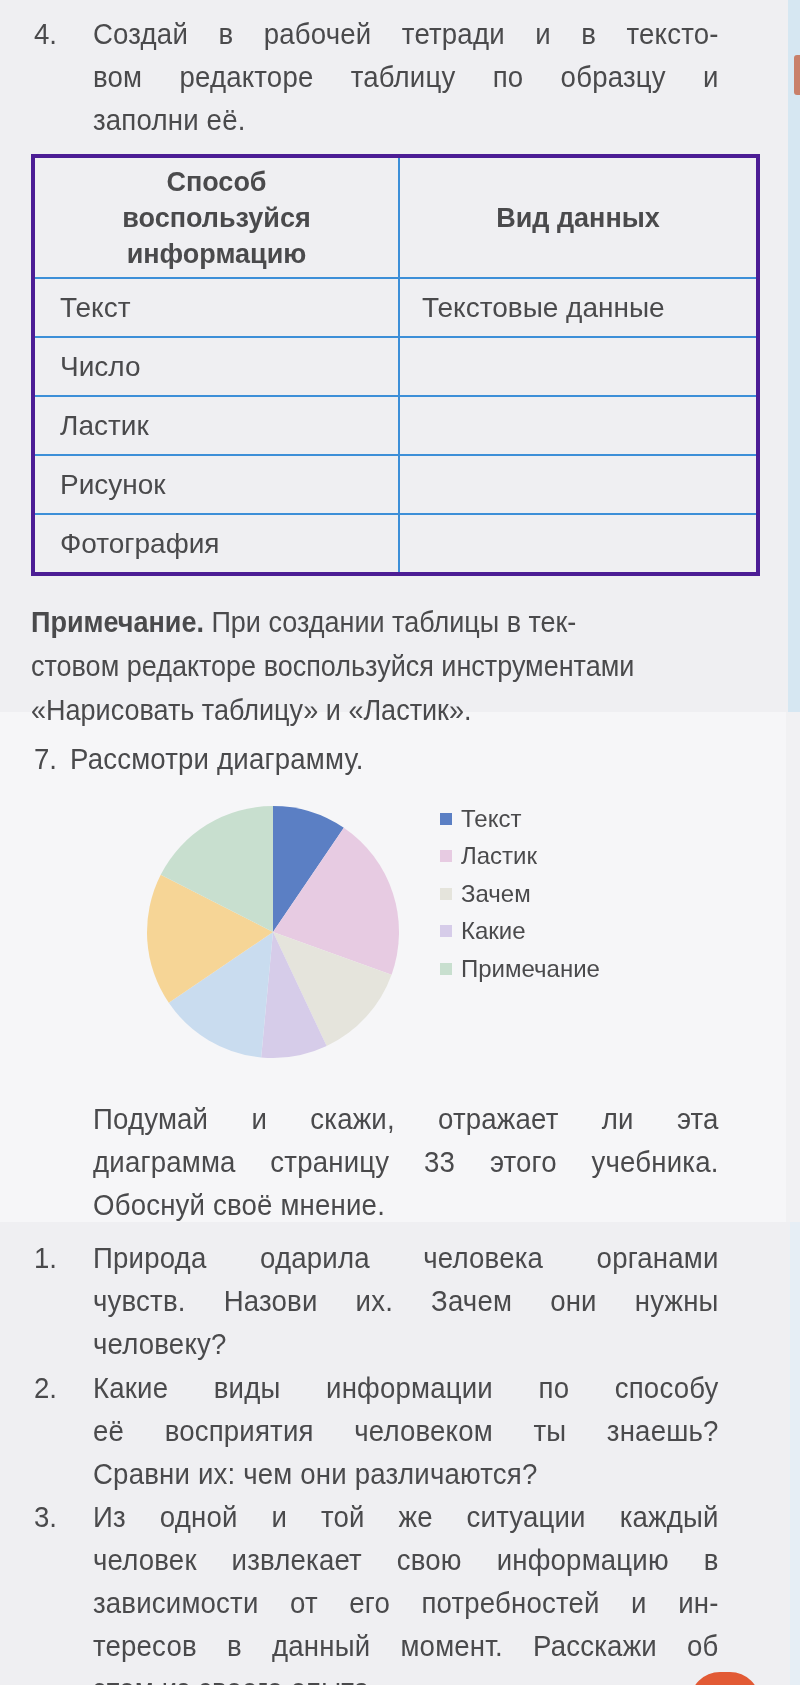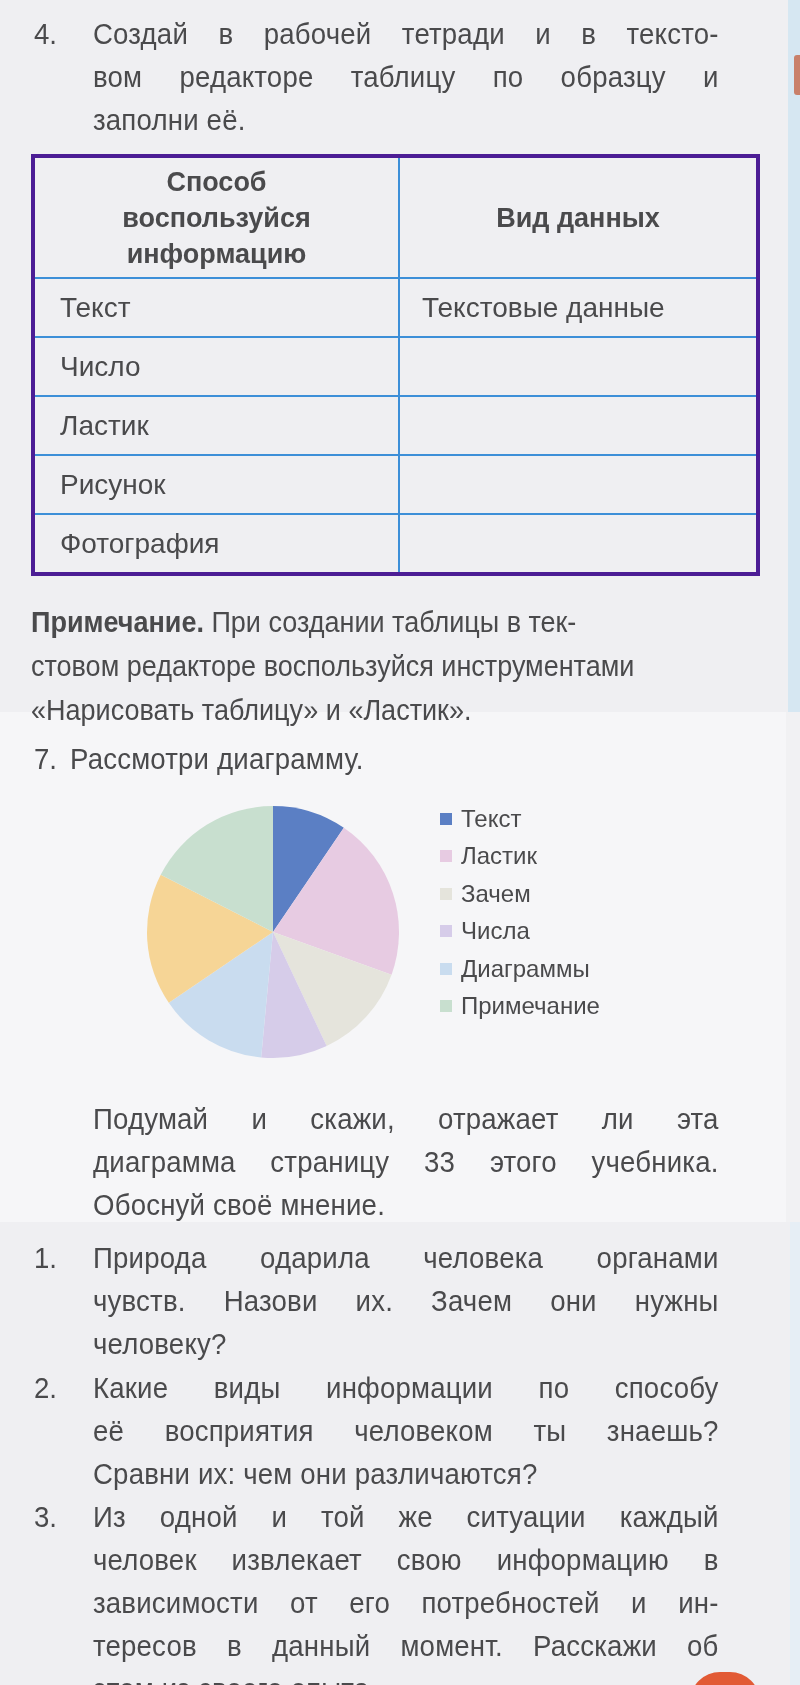--- a/index.html
+++ b/index.html
@@ -126,25 +126,21 @@
     <div class="legend-item">
       <span class="swatch" style="background: rgb(231, 203, 226);"></span>
       <span class="legend-label">Ластик</span>
     </div>
     <div class="legend-item">
       <span class="swatch" style="background: rgb(229, 228, 220);"></span>
       <span class="legend-label">Зачем</span>
     </div>
     <div class="legend-item">
       <span class="swatch" style="background: rgb(214, 204, 233);"></span>
-      <span class="legend-label">Числа</span>
-    </div>
-    <div class="legend-item">
-      <span class="swatch" style="background: rgb(201, 220, 239);"></span>
-      <span class="legend-label">Диаграммы</span>
+      <span class="legend-label">Какие</span>
     </div>
     <div class="legend-item">
       <span class="swatch" style="background: rgb(200, 223, 207);"></span>
       <span class="legend-label">Примечание</span>
     </div>
   </div>
 
 <div class="para" style="left:93px; top:1097px; width:680px;">
   <span class="line justify">Подумай и скажи, отражает ли эта</span>
   <span class="line justify">диаграмма страницу 33 этого учебника.</span>

